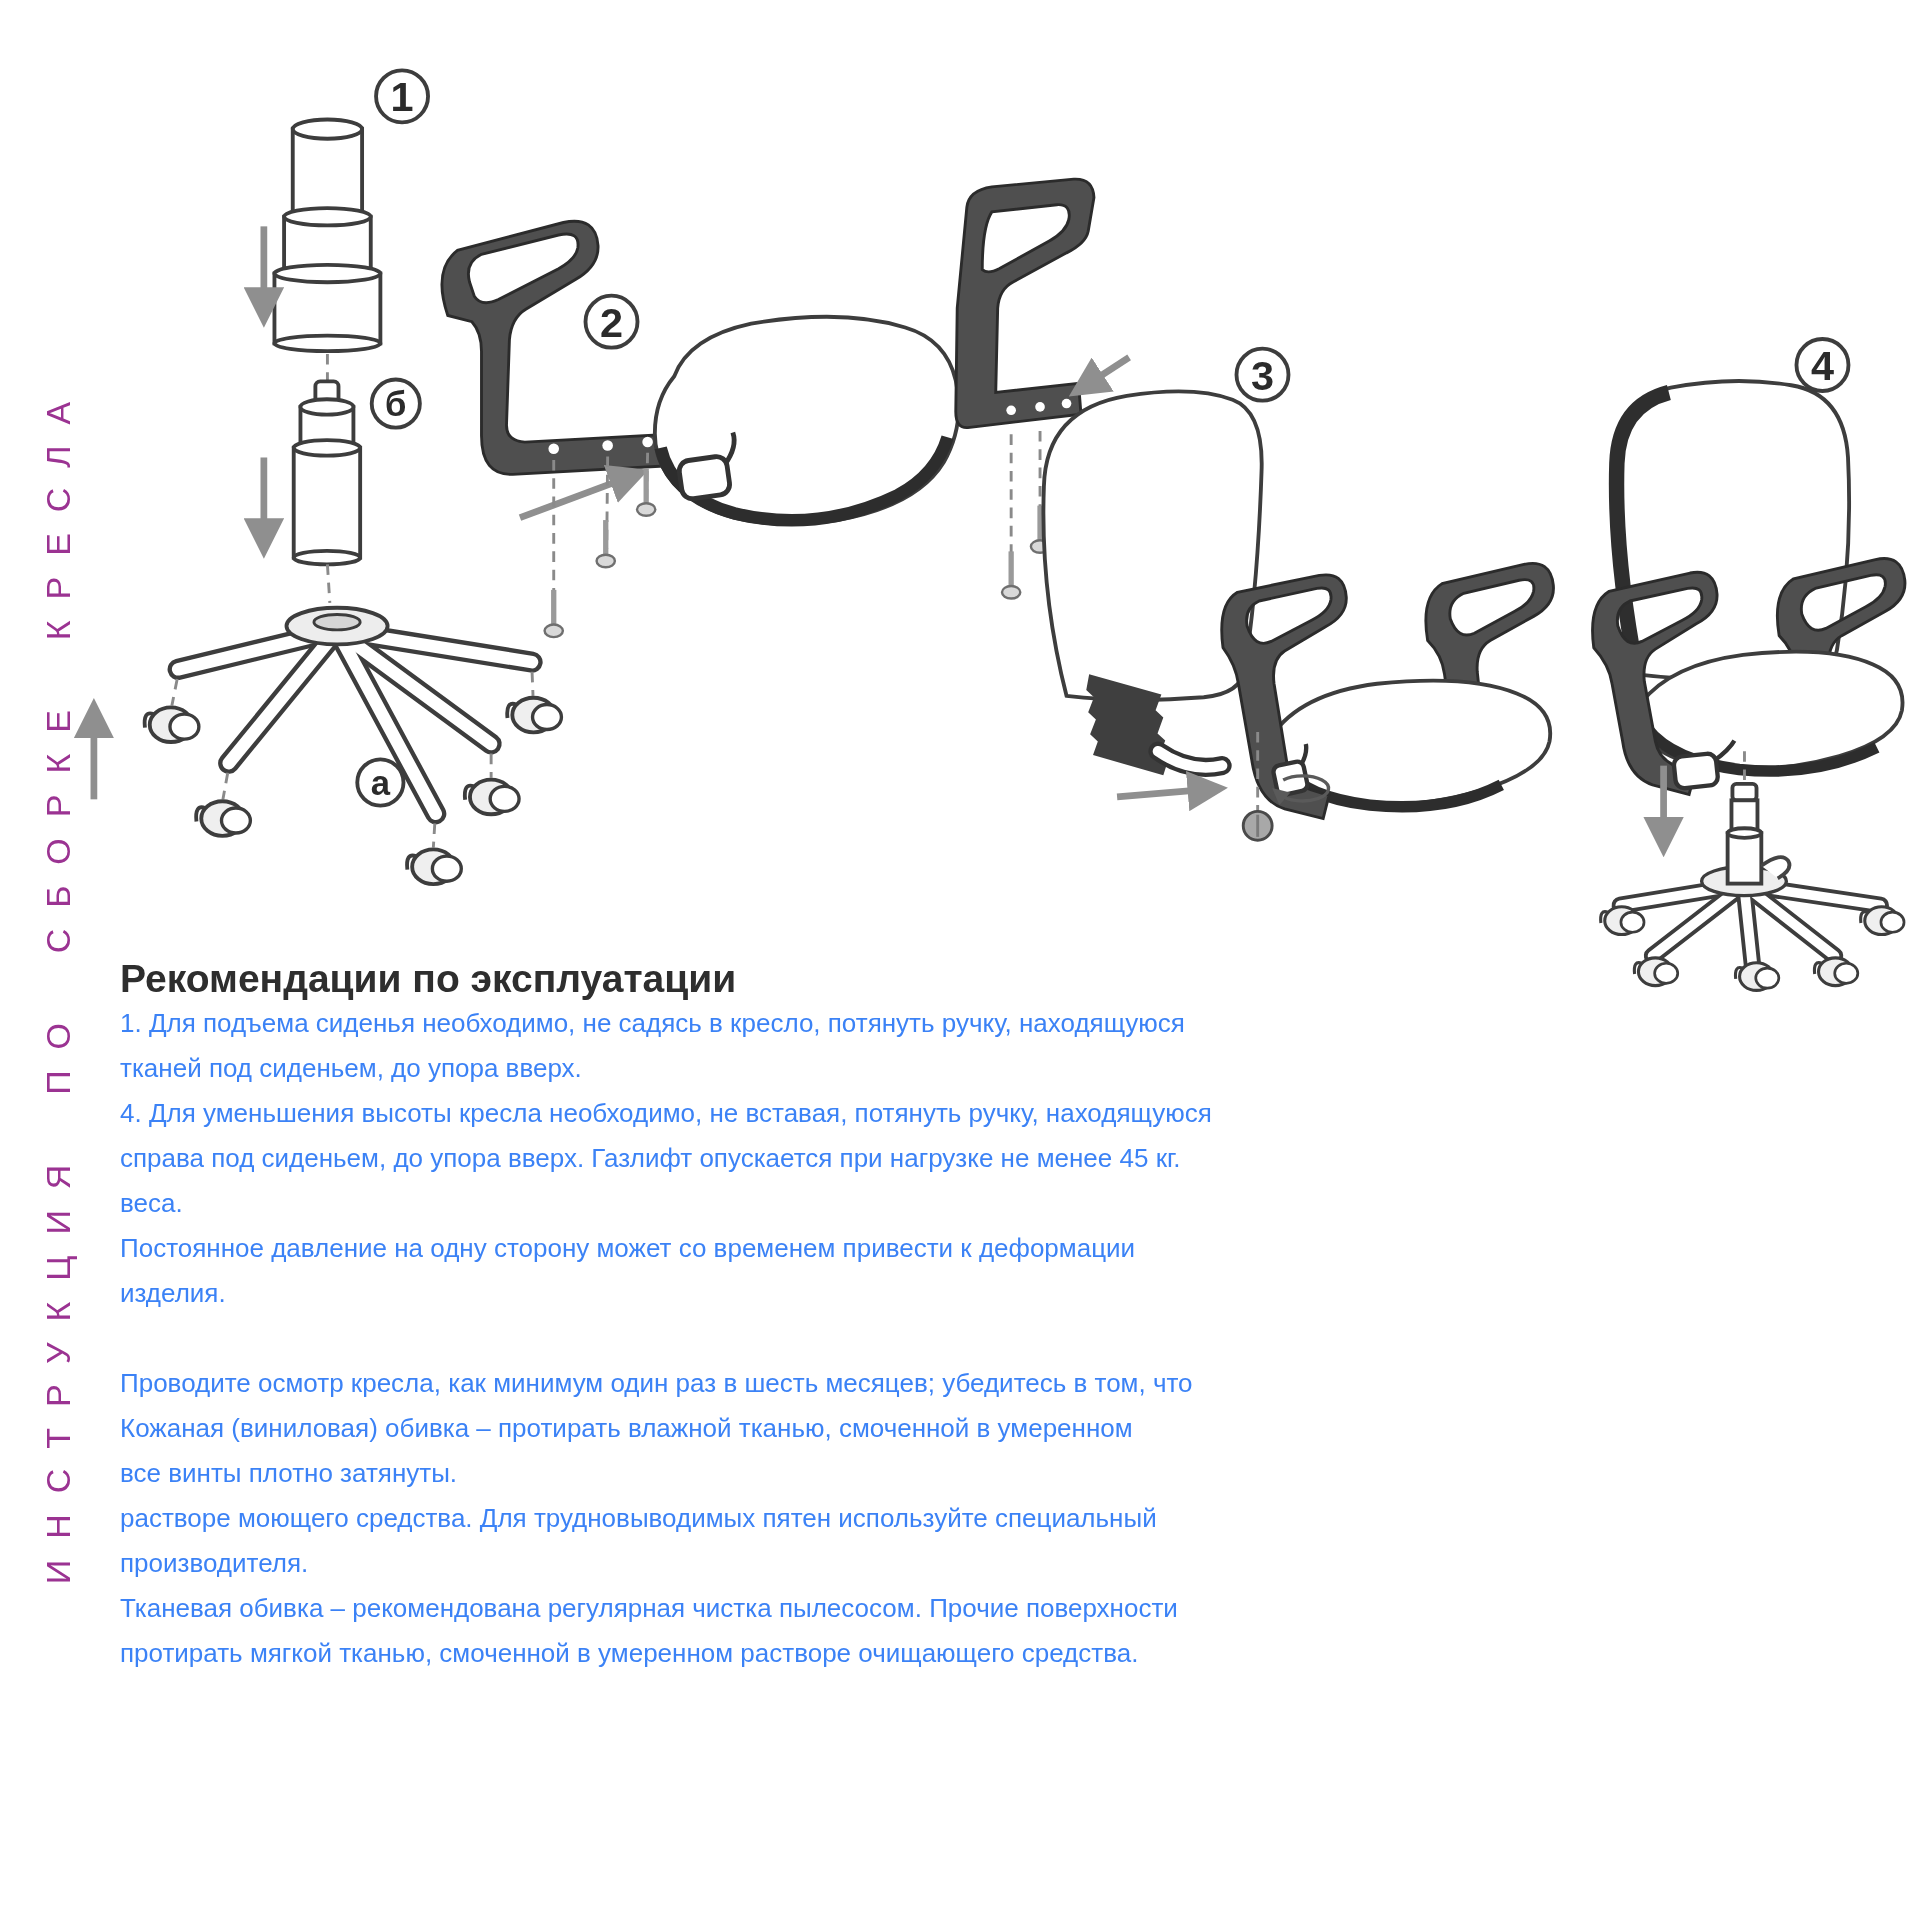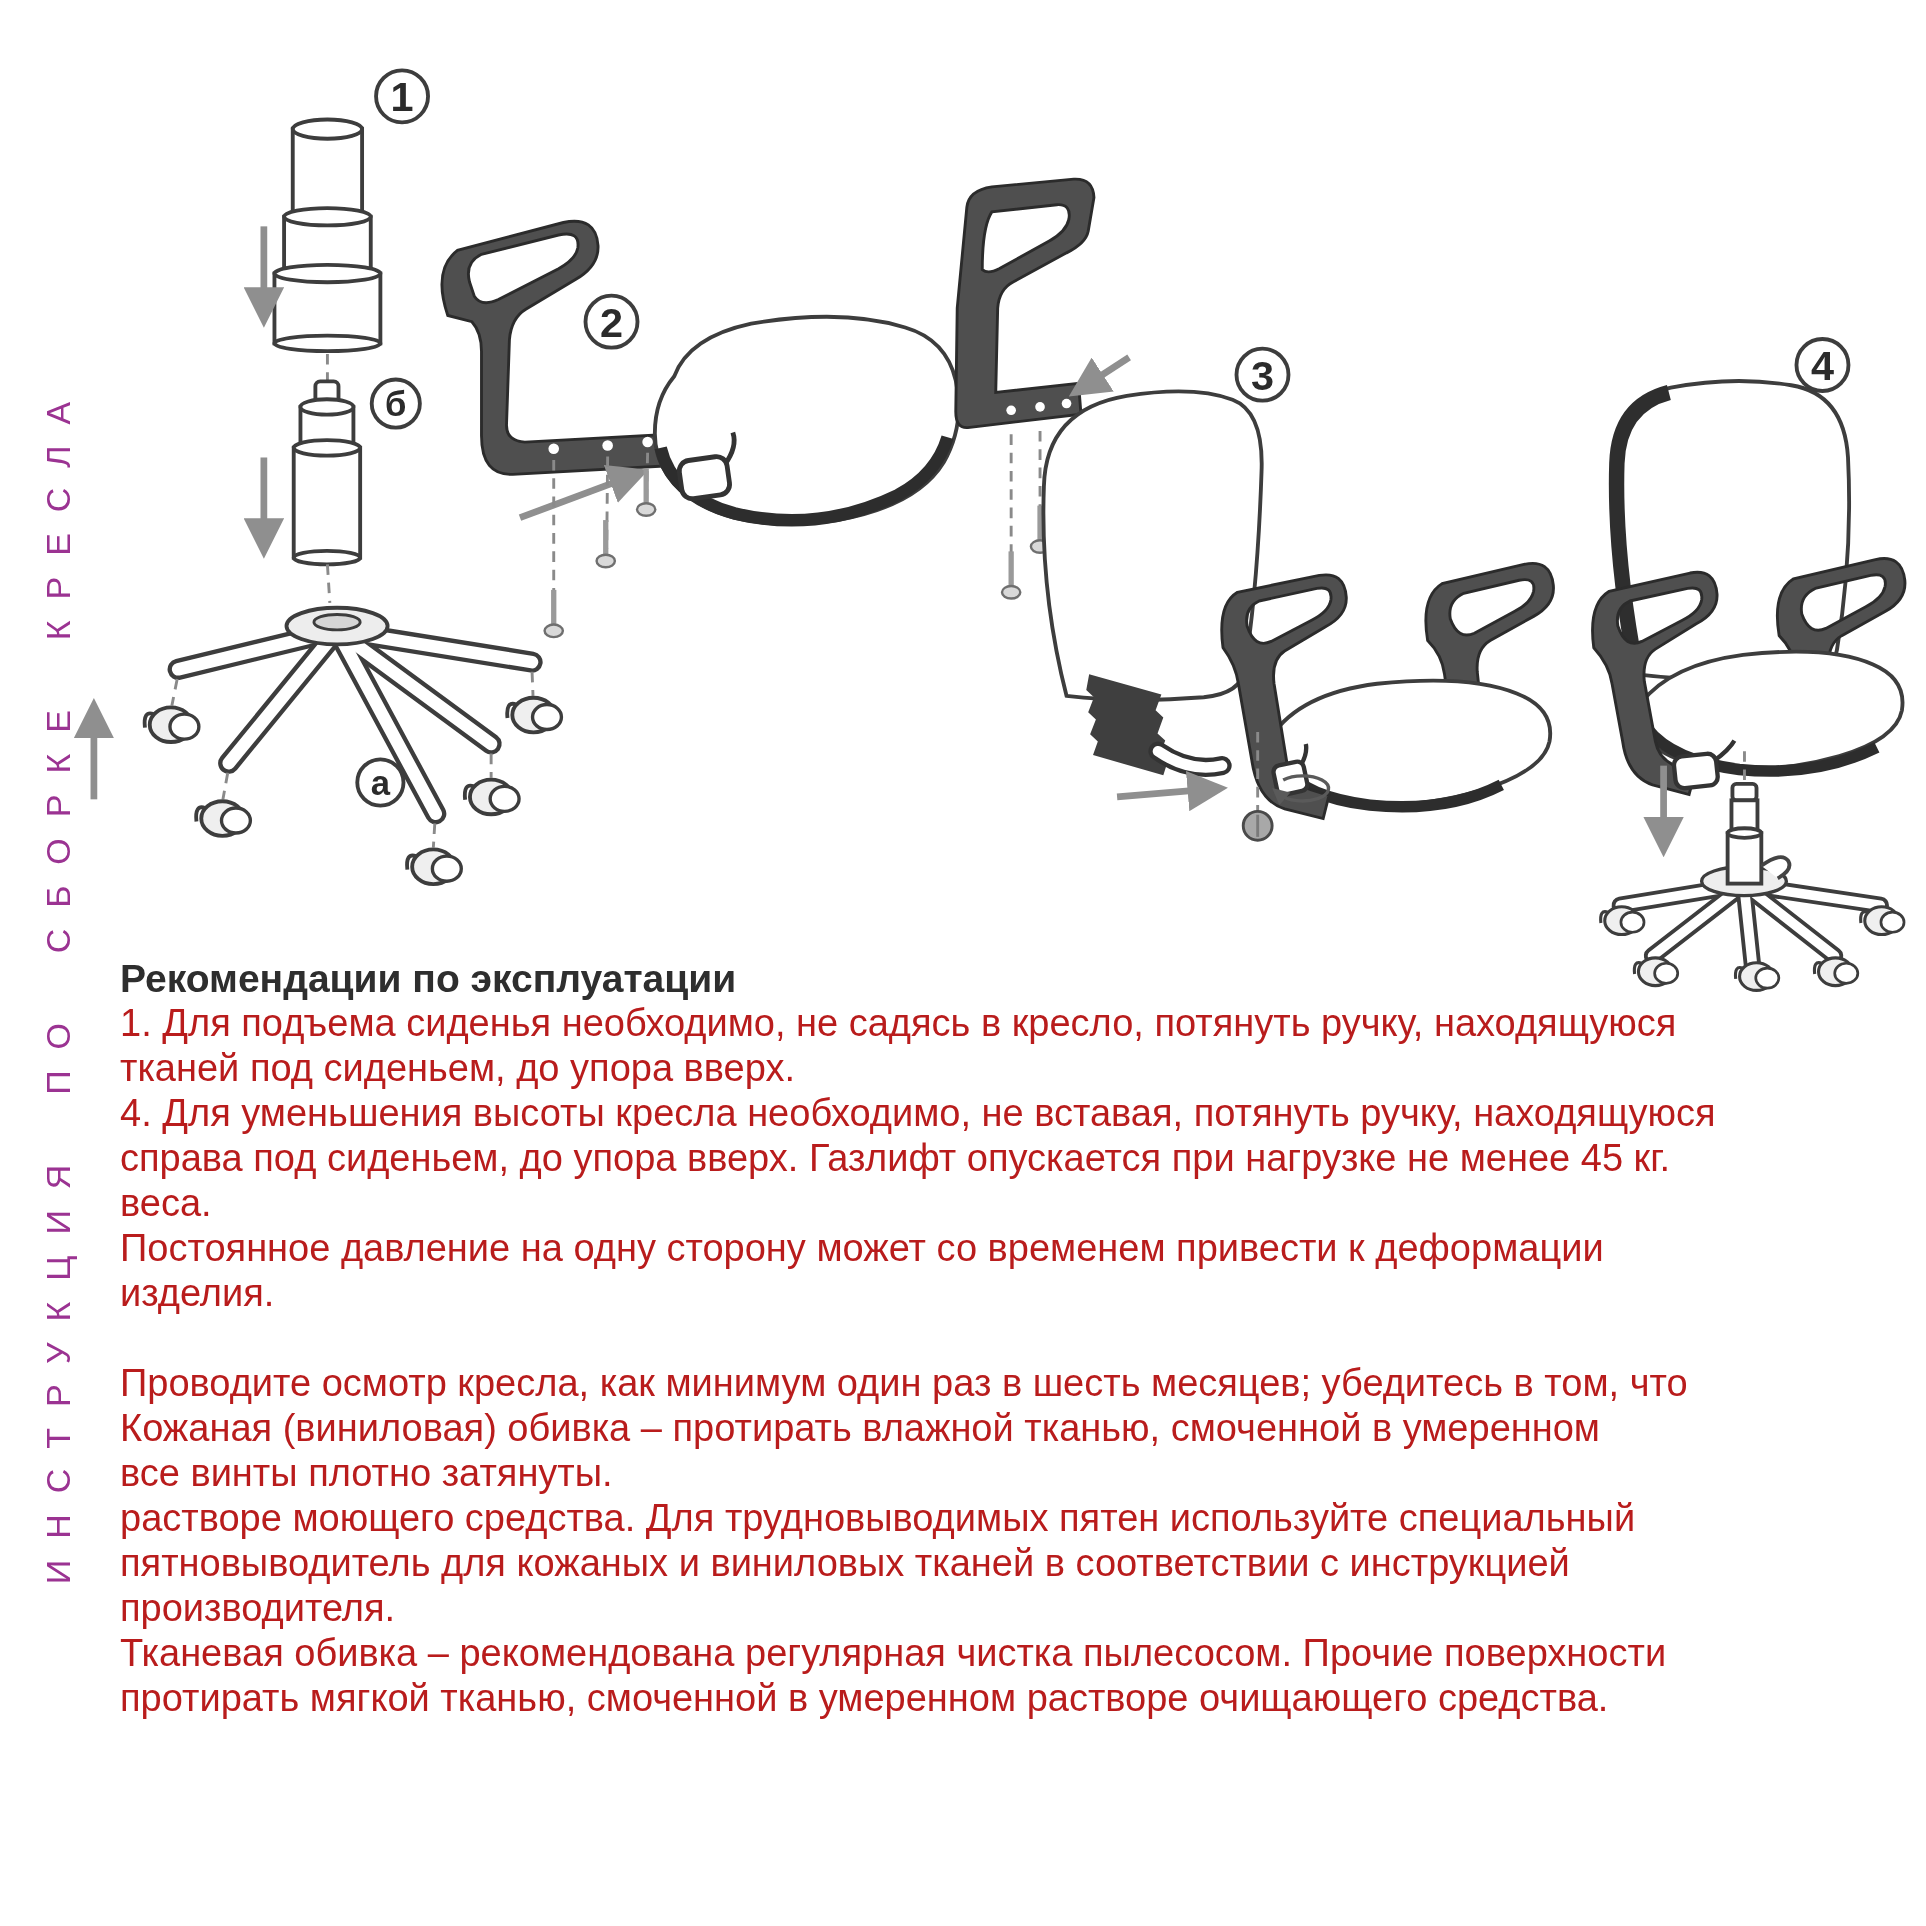--- a/index.html
+++ b/index.html
@@ -8,21 +8,21 @@
     font-family:"Liberation Sans",sans-serif;
   }
   .vtitle{
     position:absolute;left:-592px;top:956px;width:1300px;height:53px;
     line-height:53px;text-align:center;transform:rotate(-90deg);
     font-size:34px;letter-spacing:21px;word-spacing:18.3px;font-weight:400;
     white-space:nowrap;
   }
   #diagram{position:absolute;left:0;top:0;}
   .textblock{position:absolute;left:120px;top:956px;}
-  .line{height:45px;line-height:45px;font-size:38px;color:#b91c1c;white-space:nowrap;}
+  .line{height:45px;line-height:45px;font-size:26px;color:#3b82f6;white-space:nowrap;}
   .heading{font-weight:bold;font-size:39px;color:#2e2e2e;}
   .spacer{height:45px;}
   svg text.badge{font-family:"Liberation Sans",sans-serif;font-weight:bold;font-size:86px;fill:#2b2b2b;text-anchor:middle;}
   svg text.plabel{font-family:"Liberation Sans",sans-serif;font-weight:bold;font-size:72px;fill:#2b2b2b;text-anchor:middle;}
   .outline{fill:#ffffff;stroke:#3d3d3d;stroke-width:8;}
   .darkpart{fill:#4f4f4f;stroke:#2b2b2b;stroke-width:6;}
   .dash{stroke:#8a8a8a;stroke-width:6;stroke-dasharray:22 16;fill:none;}
   .garrow{stroke:#8f8f8f;stroke-width:14;fill:none;}
 </style>
 </head>
@@ -321,20 +321,19 @@
     <div class="line">4. Для уменьшения высоты кресла необходимо, не вставая, потянуть ручку, находящуюся</div>
     <div class="line">справа под сиденьем, до упора вверх. Газлифт опускается при нагрузке не менее 45 кг.</div>
     <div class="line">веса.</div>
     <div class="line">Постоянное давление на одну сторону может со временем привести к деформации</div>
     <div class="line">изделия.</div>
     <div class="line spacer"></div>
     <div class="line">Проводите осмотр кресла, как минимум один раз в шесть месяцев; убедитесь в том, что</div>
     <div class="line">Кожаная (виниловая) обивка – протирать влажной тканью, смоченной в умеренном</div>
     <div class="line">все винты плотно затянуты.</div>
     <div class="line">растворе моющего средства. Для трудновыводимых пятен используйте специальный</div>
-    <div class="line">пятновыводитель для кожаных и виниловых тканей в соответствии с инструкцией</div>
     <div class="line">производителя.</div>
     <div class="line">Тканевая обивка – рекомендована регулярная чистка пылесосом. Прочие поверхности</div>
     <div class="line">протирать мягкой тканью, смоченной в умеренном растворе очищающего средства.</div>
   </div>
 
 </div>
 
 
 </body></html>

